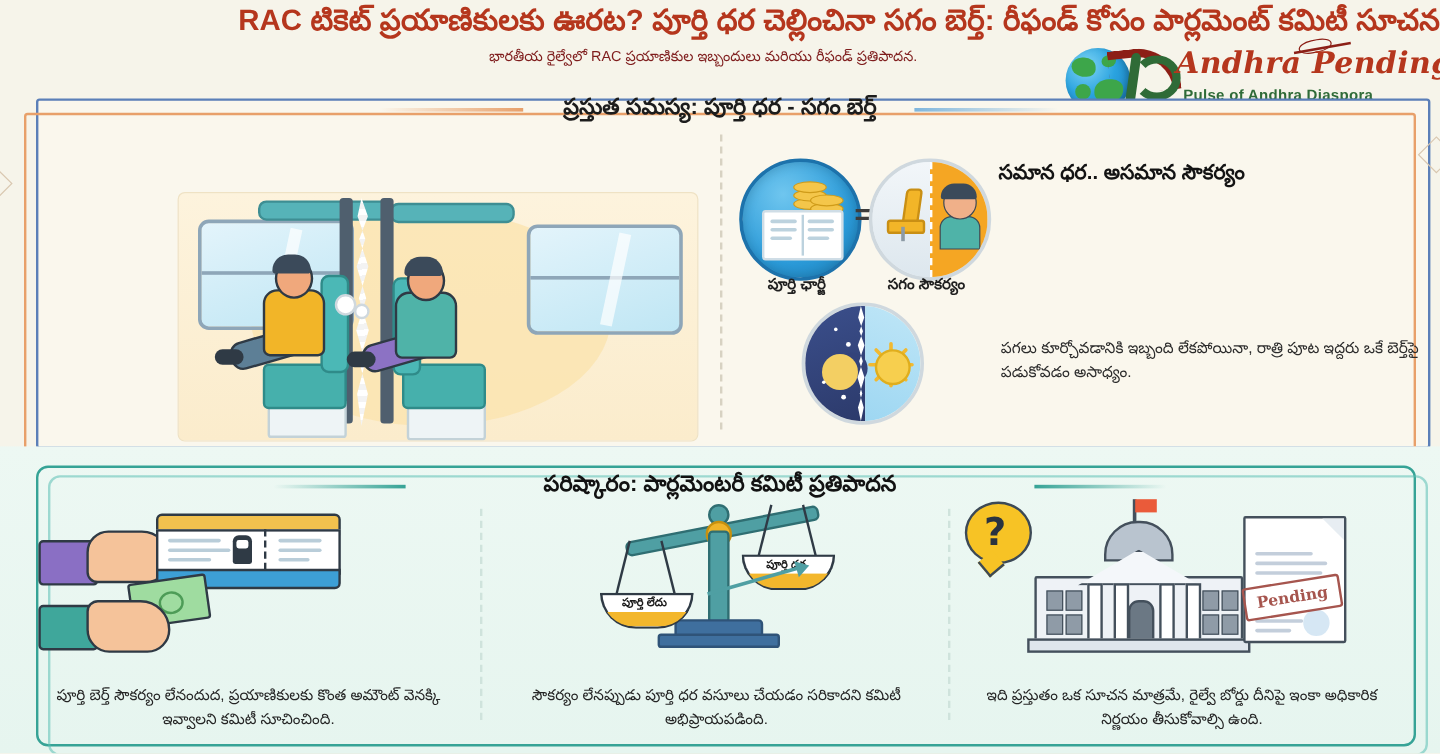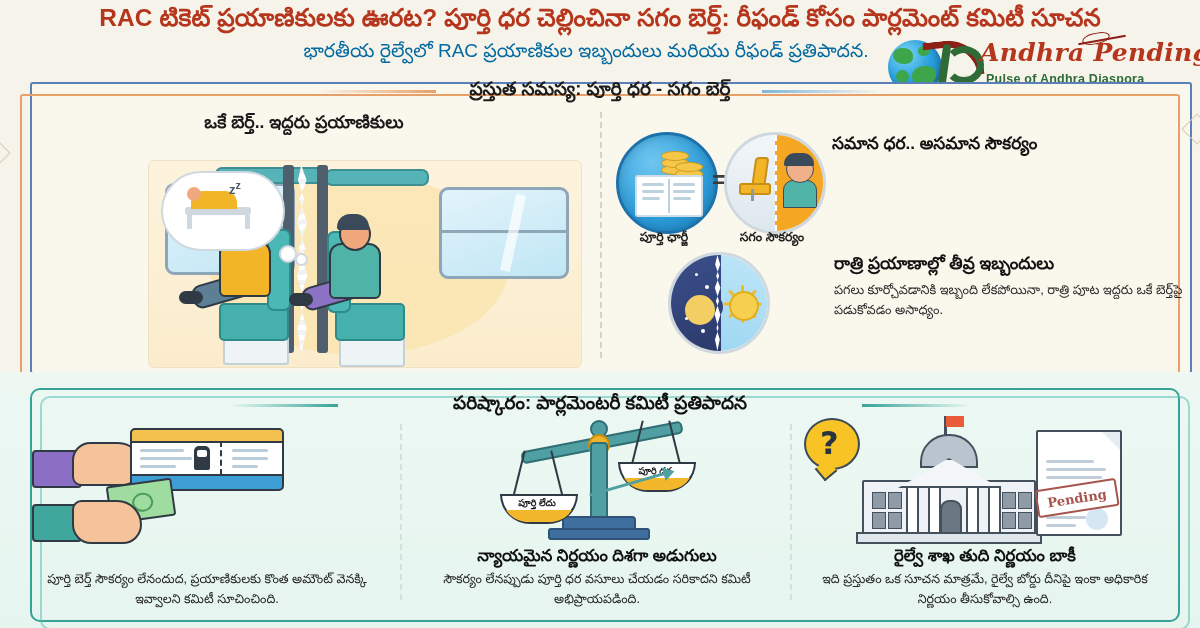--- a/index.html
+++ b/index.html
@@ -6,27 +6,27 @@
   body{
     width:1200px;height:628px;overflow:hidden;
     font-family:"Liberation Sans","DejaVu Sans",sans-serif;
     background:#f7f5ec;position:relative;
   }
   .page{position:relative;width:1200px;height:628px;overflow:hidden;background:#f6f4ea;}
 
   
   .header{position:absolute;left:0;top:0;width:1200px;height:78px;}
   .headline{
-    position:absolute;left:0;top:4px;width:1200px;text-align:center;
+    position:absolute;left:0;top:4px;width:1200px;text-align:right;
     font-size:24.5px;font-weight:bold;color:#b5361d;letter-spacing:.1px;
     white-space:nowrap;
   }
   .subline{
     position:absolute;left:0;top:40px;width:1172px;text-align:center;
-    font-size:19px;color:#0369a1;white-space:nowrap;
+    font-size:12px;color:#7f1d1d;white-space:nowrap;
   }
 
   
   .logo{position:absolute;right:8px;top:36px;width:310px;height:62px;}
   .globe{position:absolute;left:6px;top:4px;width:54px;height:54px;border-radius:50%;
     background:radial-gradient(circle at 32% 28%,#7fd4f5 0%,#2aa3e0 45%,#1878b8 100%);
     box-shadow:inset -3px -3px 6px rgba(0,0,0,.25);overflow:hidden;}
   .globe:before{content:"";position:absolute;left:5px;top:8px;width:20px;height:16px;border-radius:48% 52% 40% 60%;background:#3da64a;}
   .globe:after{content:"";position:absolute;left:24px;top:26px;width:24px;height:20px;border-radius:52% 40% 58% 45%;background:#3da64a;}
   .globe-g2{position:absolute;left:8px;top:30px;width:13px;height:13px;border-radius:50%;background:#3da64a;}
@@ -244,21 +244,20 @@
   </div>
   <div class="diamond"></div>
   <div class="diamond r"></div>
 
   <div class="sect-rule l"></div>
   <div class="sect-rule r"></div>
   <div class="sect-title">ప్రస్తుత సమస్య: పూర్తి ధర - సగం బెర్త్</div>
 
   <div class="vdash"></div>
 
-  <div class="lhead">ఒకే బెర్త్.. ఇద్దరు ప్రయాణికులు</div>
 
   <div class="train">
     <div class="tglow"></div>
     <div class="win l">
         <div class="mullion"></div>
         <div class="shine"></div>
       </div>
     <div class="win r">
         <div class="mullion"></div>
         <div class="shine"></div>
@@ -281,28 +280,20 @@
         <div class="head"></div>
         <div class="hair"></div>
     </div>
     <div class="pax pax2">
       <div class="leg"></div>
         <div class="shoe"></div>
         <div class="torso"></div>
         <div class="head"></div>
         <div class="hair"></div>
     </div>
-    <div class="bubble">
-      <div class="bed"></div>
-      <div class="bedleg" style="left:24px"></div>
-        <div class="bedleg" style="left:82px"></div>
-      <div class="sleeper"></div>
-        <div class="shead"></div>
-      <div class="zz">z<sup>z</sup></div>
-    </div>
     <div class="bdot b1"></div>
       <div class="bdot b2"></div>
   </div>
 
   <div class="ritem ri1">
     <div class="ric coin-circle">
       <div class="coins">
         <div class="coin" style="left:2px;top:16px"></div>
         <div class="coin" style="left:2px;top:9px"></div>
         <div class="coin" style="left:2px;top:2px"></div>
@@ -349,21 +340,20 @@
       <div class="star" style="left:34px;top:30px;width:4px;height:4px"></div>
       <div class="star" style="left:14px;top:62px"></div>
       <div class="star" style="left:30px;top:74px;width:4px;height:4px"></div>
       <div class="ray" style="transform:rotate(0deg)"></div>
       <div class="ray" style="transform:rotate(45deg)"></div>
       <div class="ray" style="transform:rotate(90deg)"></div>
       <div class="ray" style="transform:rotate(135deg)"></div>
       <div class="sun"></div>
       <div class="zig"></div>
     </div>
-    <div class="rtitle n">రాత్రి ప్రయాణాల్లో తీవ్ర ఇబ్బందులు</div>
     <div class="rbody n">పగలు కూర్చోవడానికి ఇబ్బంది లేకపోయినా, రాత్రి పూట ఇద్దరు ఒకే బెర్త్‌పై పడుకోవడం అసాధ్యం.</div>
   </div>
 
   <div class="panel-bot"></div>
   <div class="bot-frame"></div>
   <div class="bot-frame2"></div>
   <div class="bot-rule l"></div>
   <div class="bot-rule r"></div>
   <div class="bot-title">పరిష్కారం: పార్లమెంటరీ కమిటీ ప్రతిపాదన</div>
   <div class="bdash d1"></div>
@@ -415,21 +405,20 @@
             <div class="fill"></div>
           </div>
         <div class="pan pan-r">
             <div class="fill"></div>
           </div>
         <div class="pan-lab pl-l">పూర్తి లేదు</div>
         <div class="pan-lab pl-r">పూర్తి ధర</div>
         <div class="sc-arrow"></div>
       </div>
     </div>
-    <div class="card-h">న్యాయమైన నిర్ణయం దిశగా అడుగులు</div>
     <div class="card-b">సౌకర్యం లేనప్పుడు పూర్తి ధర వసూలు చేయడం సరికాదని కమిటీ అభిప్రాయపడింది.</div>
   </div>
 
   <div class="card c3">
     <div class="card-ill">
       <div class="gov">
         <div class="g-flag"></div>
         <div class="g-dome"></div>
         <div class="g-body"></div>
         <div class="g-pedi"></div>
@@ -455,17 +444,16 @@
         <div class="fold"></div>
         <div class="dl" style="top:28px;width:48px"></div>
         <div class="dl" style="top:36px;width:60px"></div>
         <div class="dl" style="top:44px;width:56px"></div>
         <div class="dl" style="top:84px;width:40px"></div>
         <div class="dl" style="top:92px;width:30px"></div>
         <div class="seal"></div>
         <div class="stamp">Pending</div>
       </div>
     </div>
-    <div class="card-h">రైల్వే శాఖ తుది నిర్ణయం బాకీ</div>
     <div class="card-b">ఇది ప్రస్తుతం ఒక సూచన మాత్రమే, రైల్వే బోర్డు దీనిపై ఇంకా అధికారిక నిర్ణయం తీసుకోవాల్సి ఉంది.</div>
   </div>
 
 </div>
 
 </body></html>

